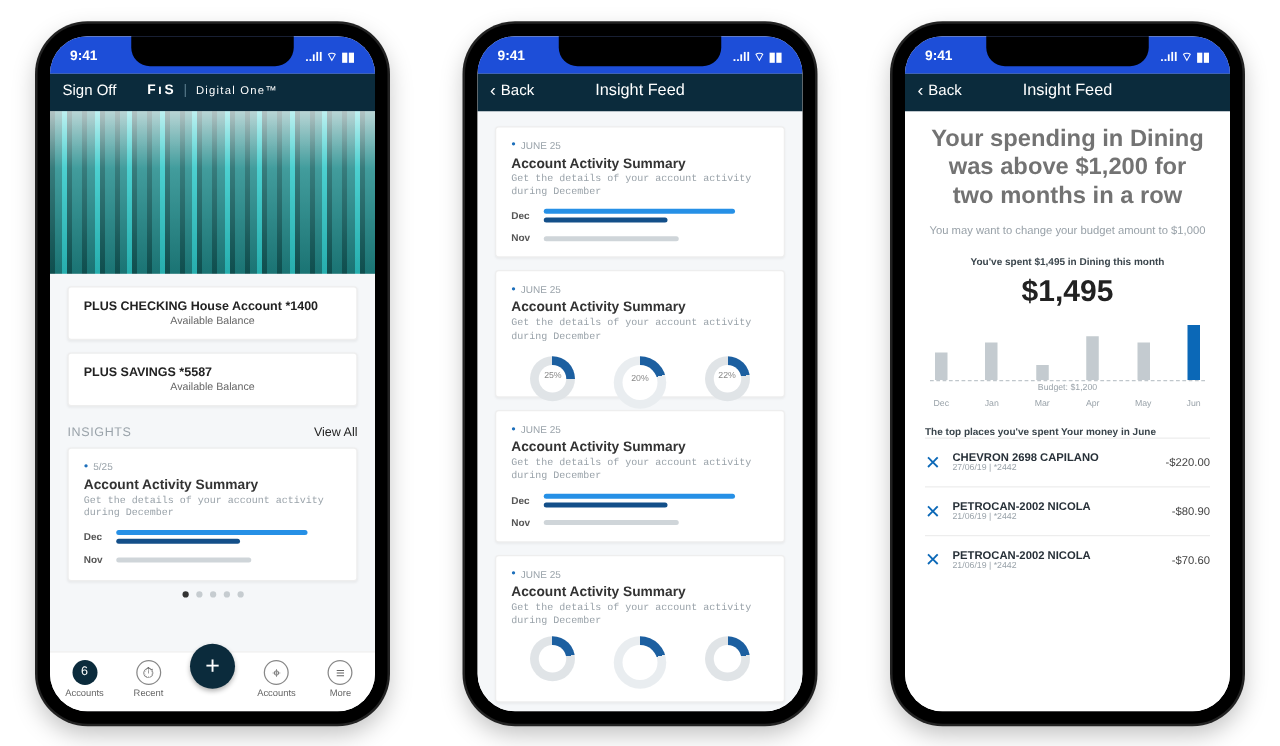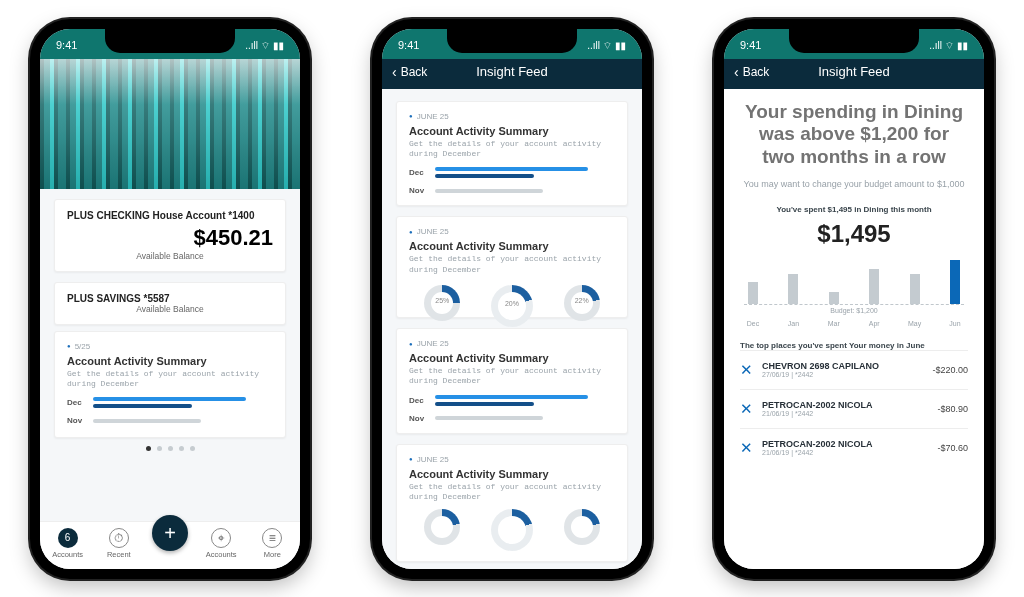--- a/index.html
+++ b/index.html
@@ -13,22 +13,22 @@
       width:100%; height:100%; background:#f5f7f9; border-radius:30px; overflow:hidden;
       display:flex; flex-direction:column;
     }
     .notch {
       position:absolute; top:10px; left:50%; transform:translateX(-50%);
       width:130px; height:24px; background:#000; border-radius:0 0 15px 15px; z-index:50;
     }
 
     
     .status-bar {
-      background:#0f766e; color:#fff; display:flex; justify-content:space-between;
-      align-items:center; padding:7px 16px 4px; font-size:11px; font-weight:400; height:30px;
+      background:#1d4ed8; color:#fff; display:flex; justify-content:space-between;
+      align-items:center; padding:7px 16px 4px; font-size:11px; font-weight:700; height:30px;
     }
     .status-right { display:flex; gap:4px; align-items:center; font-size:10px; }
 
     
     .nav-bar {
       background:#0b2b3c; color:#fff; display:flex; align-items:center;
       padding:4px 10px 8px; height:30px; position:relative;
     }
     .nav-title { position:absolute; left:0; right:0; text-align:center; font-size:13px; font-weight:500; pointer-events:none; }
     .nav-left  { font-size:12px; display:flex; align-items:center; gap:4px; z-index:2; }
@@ -117,35 +117,46 @@
 
 <div class="phone-frame">
   <div class="notch"></div>
   <div class="phone-screen">
 
     <div class="status-bar">
       <span>9:41</span>
       <span class="status-right">..ıll ⌔ ▮▮</span>
     </div>
 
+    <div class="nav-bar">
+      <span class="nav-left">Sign Off</span>
+      <span class="brand-center">
+        <span style="font-weight:700;letter-spacing:2px;">FıS</span>
+        <span class="sep">|</span>
+        <span style="font-size:9px;">Digital One™</span>
+      </span>
+    </div>
 
     <div class="content">
       <div class="hero"></div>
 
       <div class="card">
         <div class="acct-name">PLUS CHECKING House Account *1400</div>
-        <div class="acct-amt">$450.21</div>
         <div class="acct-sub">Available Balance</div>
       </div>
 
       <div class="card">
         <div class="acct-name">PLUS SAVINGS *5587</div>
         <div class="acct-sub">Available Balance</div>
       </div>
 
+      <div class="section-header">
+        <span class="section-title">INSIGHTS</span>
+        <span class="section-link">View All</span>
+      </div>
 
       <div class="card" style="margin-top:6px; padding-bottom:12px;">
         <div class="ins-date">5/25</div>
         <div class="ins-title">Account Activity Summary</div>
         <div class="ins-sub">Get the details of your account activity during December</div>
         <div class="bar-row">
           <span class="bar-lbl">Dec</span>
           <div class="bar-track">
             <div class="bar" style="background:#2690e6;width:85%;"></div>
             <div class="bar" style="background:#134f89;width:55%;"></div>

